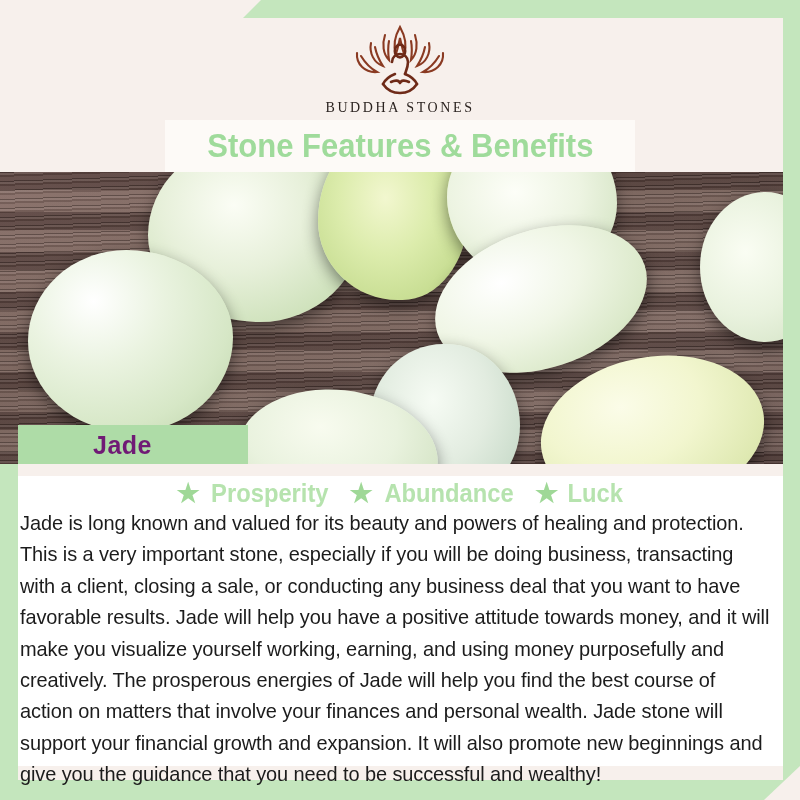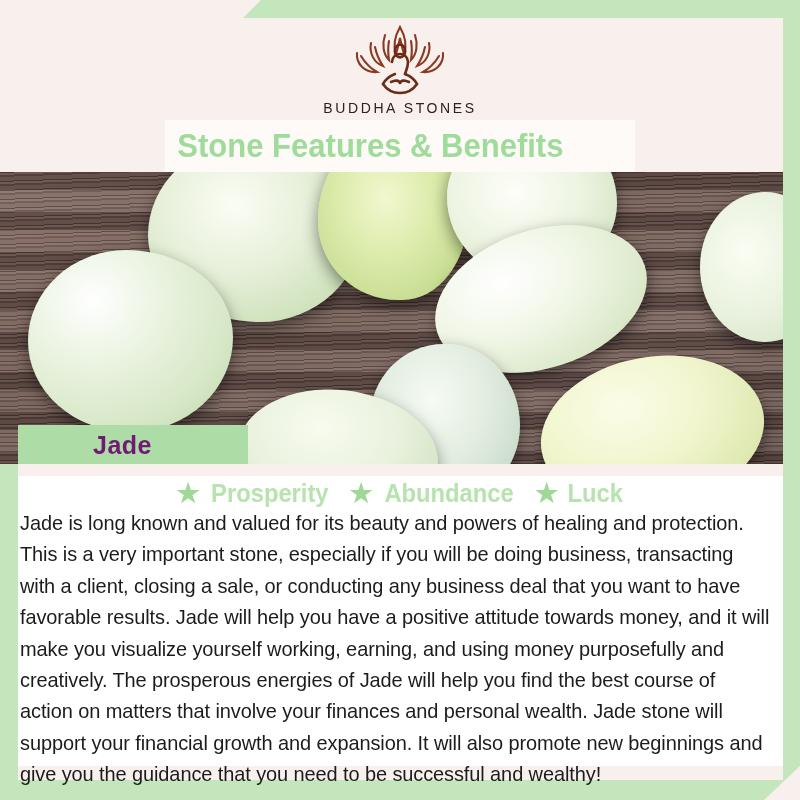--- a/index.html
+++ b/index.html
@@ -83,37 +83,38 @@
     left: 0;
     width: 800px;
     text-align: center;
   }
   .lotus {
     display: block;
     margin: 0 auto;
   }
   .brand-name {
     margin-top: 2px;
-    font-family: Liberation Sans, sans-serif;
+    font-family: Liberation Serif, serif;
     font-size: 14px;
     letter-spacing: 2.6px;
     color: #2b2320;
     text-align: center;
   }
 
   
   .title-band {
     position: absolute;
     top: 120px;
     left: 165px;
     width: 470px;
     height: 52px;
     background: #fdfaf7;
     display: flex;
     align-items: center;
+    justify-content: center;
   }
   .title-text {
     font-size: 33px;
     font-weight: bold;
     color: #9fdb9b;
     letter-spacing: 0px;
     white-space: nowrap;
     transform: scaleX(0.94);
   }
 

